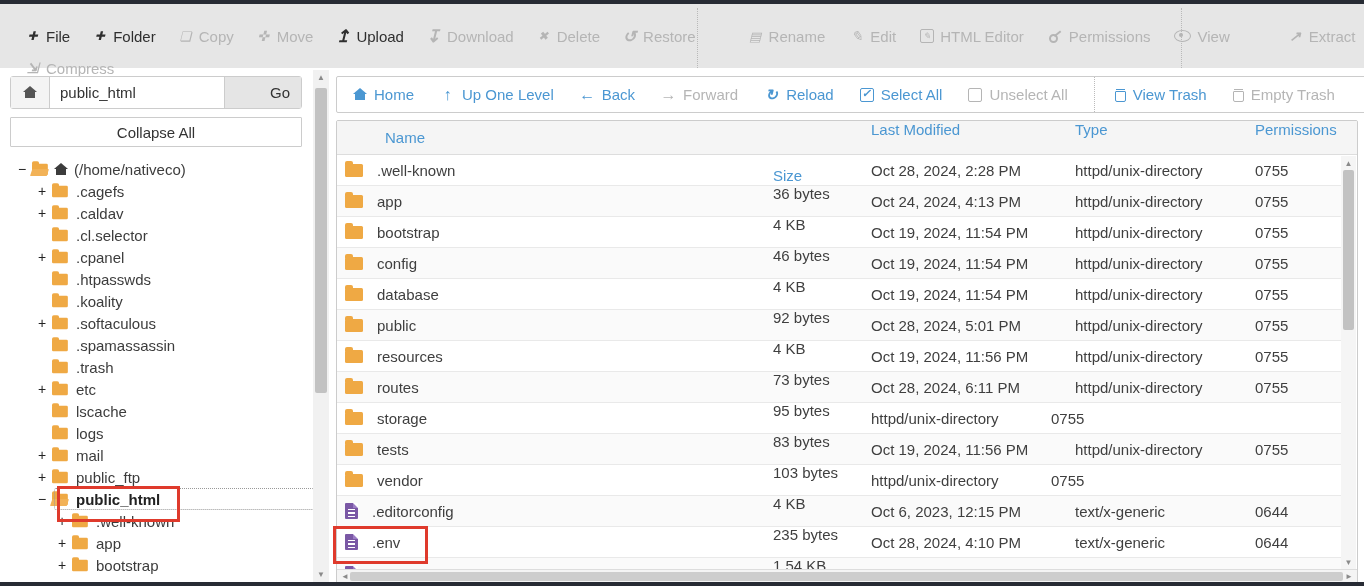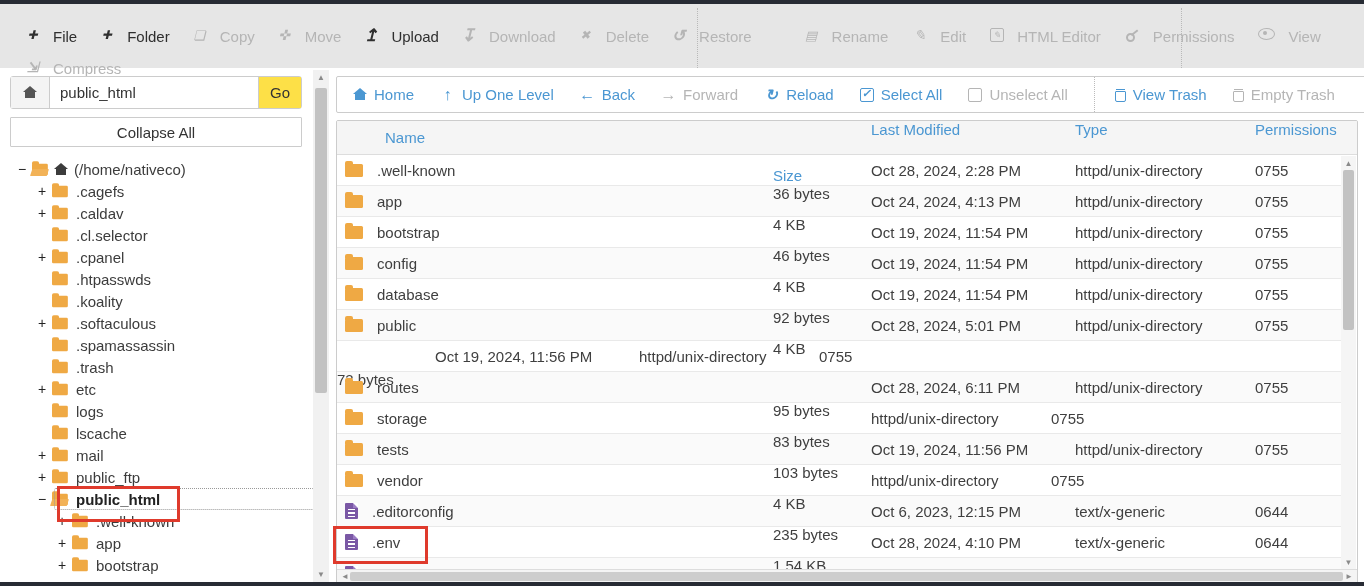--- a/index.html
+++ b/index.html
@@ -6,21 +6,21 @@
   .canvas{position:relative;width:1364px;height:586px;background:#fff;
           font-family:"Liberation Sans",sans-serif;overflow:hidden;color:#333;}
   
   .strip{position:absolute;left:0;width:1364px;background:#272b34;}
   .strip.top{top:0;height:4px;}
   .strip.bottom{top:582px;height:4px;}
   
   .toolbar{position:absolute;left:0;top:4px;width:1364px;height:64px;background:#e6e6e6;}
   .tb-row1{position:absolute;left:25px;top:0;height:36px;display:flex;align-items:center;}
   .tb-row2{position:absolute;left:25px;top:36px;height:28px;display:flex;align-items:center;}
-  .tbi{display:inline-flex;align-items:flex-start;gap:13px;font-size:15px;white-space:nowrap;cursor:pointer;margin-top:28px;}
+  .tbi{display:inline-flex;align-items:center;gap:6px;font-size:15px;white-space:nowrap;cursor:pointer;margin-top:28px;}
   .g1 .tbi{margin-right:22px;}
   .g2 .tbi{margin-right:24px;}
   .tb-g{display:inline-flex;align-items:center;}
   .tb-sep{align-self:stretch;border-left:1px dotted #b9b9b9;margin:2px 12px 2px 4px;height:60px;position:absolute;top:2px;}
   .sep1{left:693px;} .sep2{left:1177px;}
   .on{color:#2f2f2f;} .off{color:#b5b5b5;}
   
   .gi{display:inline-flex;align-items:center;justify-content:center;width:15px;height:15px;flex:none;}
   .ic-plus::before{content:"✚";font-size:12px;}
   .ic-copy::before{content:"❏";font-size:13px;}
@@ -56,21 +56,21 @@
   .ic-folder{display:inline-block;position:relative;width:18px;height:13px;background:#efa944;border-radius:1.5px;flex:none;}
   .ic-folder::before{content:"";position:absolute;top:-3px;left:0;width:8px;height:4px;background:#efa944;border-radius:2px 2px 0 0;}
   .ic-folder.open::after{content:"";position:absolute;left:-1px;bottom:-1px;width:19px;height:8px;background:#f2b257;border-radius:1px;transform:skewX(-18deg);}
   .ic-file{display:inline-block;position:relative;width:13px;height:16px;background:#7a58a5;border-radius:1px;flex:none;}
   .ic-file::before{content:"";position:absolute;top:0;right:0;width:0;height:0;border-right:5px solid #fff;border-bottom:5px solid #9b7cc4;}
   .ic-file::after{content:"";position:absolute;left:3px;top:6px;width:7px;height:8px;background:repeating-linear-gradient(to bottom,#fff 0,#fff 1.5px,transparent 1.5px,transparent 3.5px);}
   
   .side-search{position:absolute;left:10px;top:76px;width:292px;height:33px;display:flex;border:1px solid #ccc;border-radius:3px;background:#fff;box-sizing:border-box;}
   .home-btn{width:38px;background:#f4f4f4;border-right:1px solid #ccc;display:flex;align-items:center;justify-content:center;color:#555;cursor:pointer;}
   .path-input{flex:1;border:none;outline:none;font-size:15px;padding:0 10px;color:#333;font-family:"Liberation Sans",sans-serif;min-width:0;}
-  .go-btn{width:42px;border-left:1px solid #ccc;background:#fde047;display:flex;align-items:center;justify-content:center;font-size:15px;color:#333;cursor:pointer;}
+  .go-btn{width:42px;border-left:1px solid #ccc;background:#e5e5e5;display:flex;align-items:center;justify-content:center;font-size:15px;color:#333;cursor:pointer;padding-left:34px;}
   .collapse-btn{position:absolute;left:10px;top:117px;width:292px;height:30px;border:1px solid #ccc;border-radius:1px;background:#fff;display:flex;align-items:center;justify-content:center;font-size:15px;color:#333;box-sizing:border-box;cursor:pointer;}
   .tree{position:absolute;left:10px;top:158px;width:296px;}
   .trow{display:flex;align-items:center;height:22px;font-size:15px;color:#3c3c3c;white-space:nowrap;cursor:pointer;}
   .trow.l0{padding-left:8px;} .trow.l1{padding-left:28px;} .trow.l2{padding-left:48px;}
   .ttoggle{width:14px;flex:none;font-size:14px;color:#222;}
   .tic{transform:scale(.88);transform-origin:left center;}
   .thome{display:none;margin-left:4px;color:#3c3c3c;}
   .trow.root .thome{display:inline-flex;}
   .tlabel{margin-left:6px;}
   .trow.sel{position:relative;}
@@ -278,28 +278,28 @@
         <span class="ttoggle">+</span>
         <span class="tic ic-folder"></span>
 
         <span class="tlabel">etc</span>
       </div>
 
       <div class="trow l1">
         <span class="ttoggle"></span>
         <span class="tic ic-folder"></span>
 
+        <span class="tlabel">lscache</span>
+      </div>
+
+      <div class="trow l1">
+        <span class="ttoggle"></span>
+        <span class="tic ic-folder"></span>
+
         <span class="tlabel">logs</span>
-      </div>
-
-      <div class="trow l1">
-        <span class="ttoggle"></span>
-        <span class="tic ic-folder"></span>
-
-        <span class="tlabel">lscache</span>
       </div>
 
       <div class="trow l1">
         <span class="ttoggle">+</span>
         <span class="tic ic-folder"></span>
 
         <span class="tlabel">mail</span>
       </div>
 
       <div class="trow l1">
@@ -455,20 +455,24 @@
             <i class=" ic-folder"></i>
             <span class="fname">public</span>
           </span>
           <span class="c-size">4 KB</span>
           <span class="c-mod">Oct 28, 2024, 5:01 PM</span>
           <span class="c-type">httpd/unix-directory</span>
           <span class="c-perm">0755</span>
         </div>
 
         <div class="frow">
+          <span class="c-name">
+            <i class=" ic-folder"></i>
+            <span class="fname">resources</span>
+          </span>
           <span class="c-size">73 bytes</span>
           <span class="c-mod">Oct 19, 2024, 11:56 PM</span>
           <span class="c-type">httpd/unix-directory</span>
           <span class="c-perm">0755</span>
         </div>
 
         <div class="frow">
           <span class="c-name">
             <i class=" ic-folder"></i>
             <span class="fname">routes</span>

